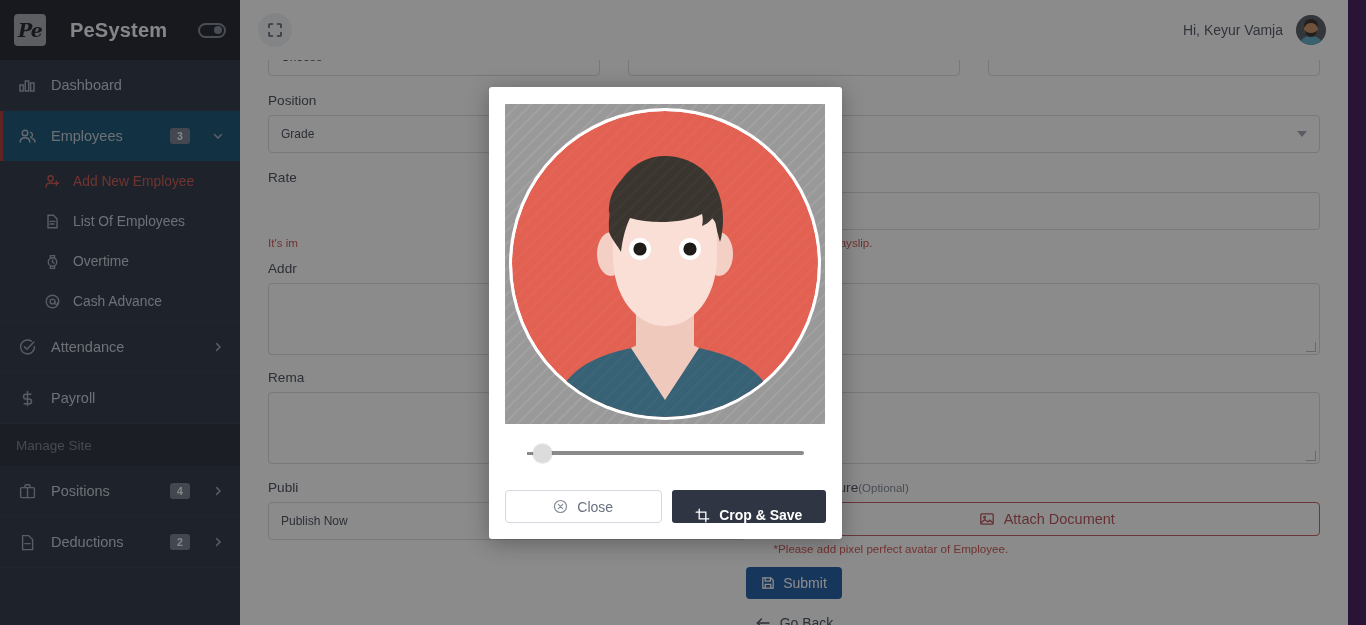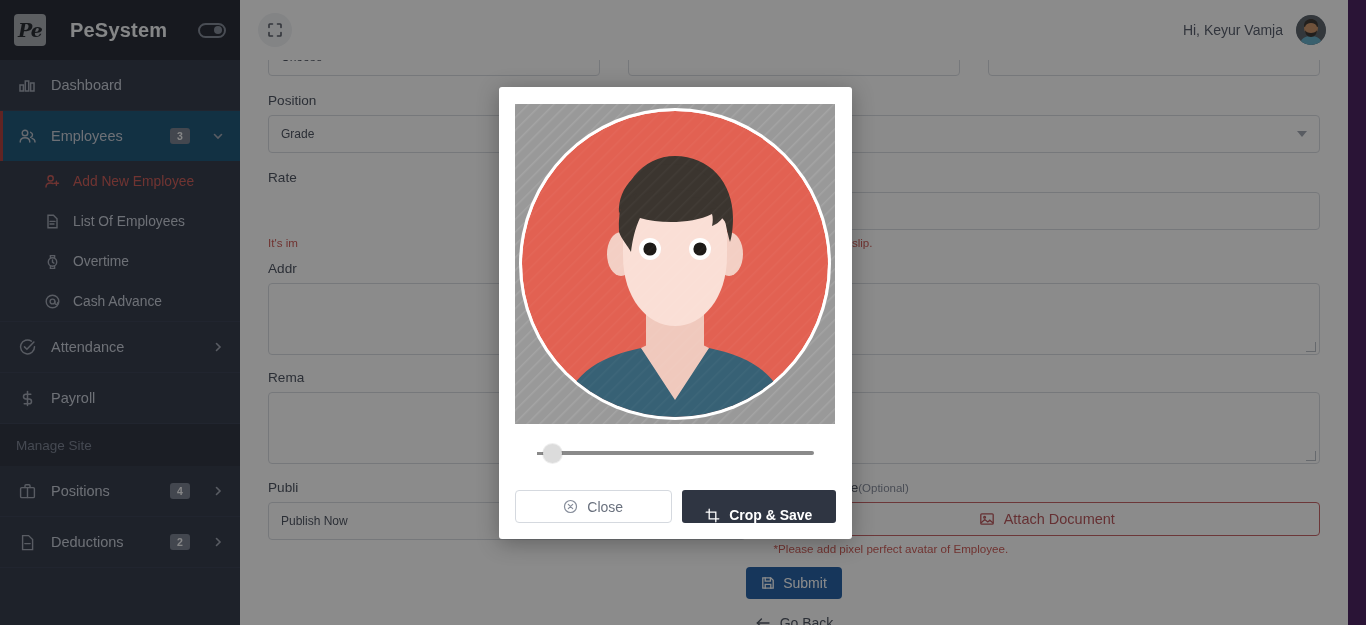--- a/index.html
+++ b/index.html
@@ -143,21 +143,21 @@
     cursor: pointer; font-family: "Liberation Sans", sans-serif;
   }
 
   
   .overlay {
     position: absolute; inset: 0; background: rgba(24,24,24,0.5); z-index: 40;
   }
 
   
   .modal {
-    position: absolute; left: 499px; top: 87px; width: 353px;
+    position: absolute; left: 489px; top: 87px; width: 353px;
     background: #ffffff; border-radius: 3px; z-index: 50;
     box-shadow: 0 4px 22px rgba(0,0,0,.30); padding: 17px 16px 16px 16px;
   }
   .crop-stage {
     width: 320px; height: 320px; position: relative; overflow: hidden;
     background: linear-gradient(135deg,#9c9c9c 0%,#8f8f8f 100%);
   }
   .slider-wrap { padding: 18px 22px 0 22px; }
   .slider {
     position: relative; height: 22px; display: flex; align-items: center;

